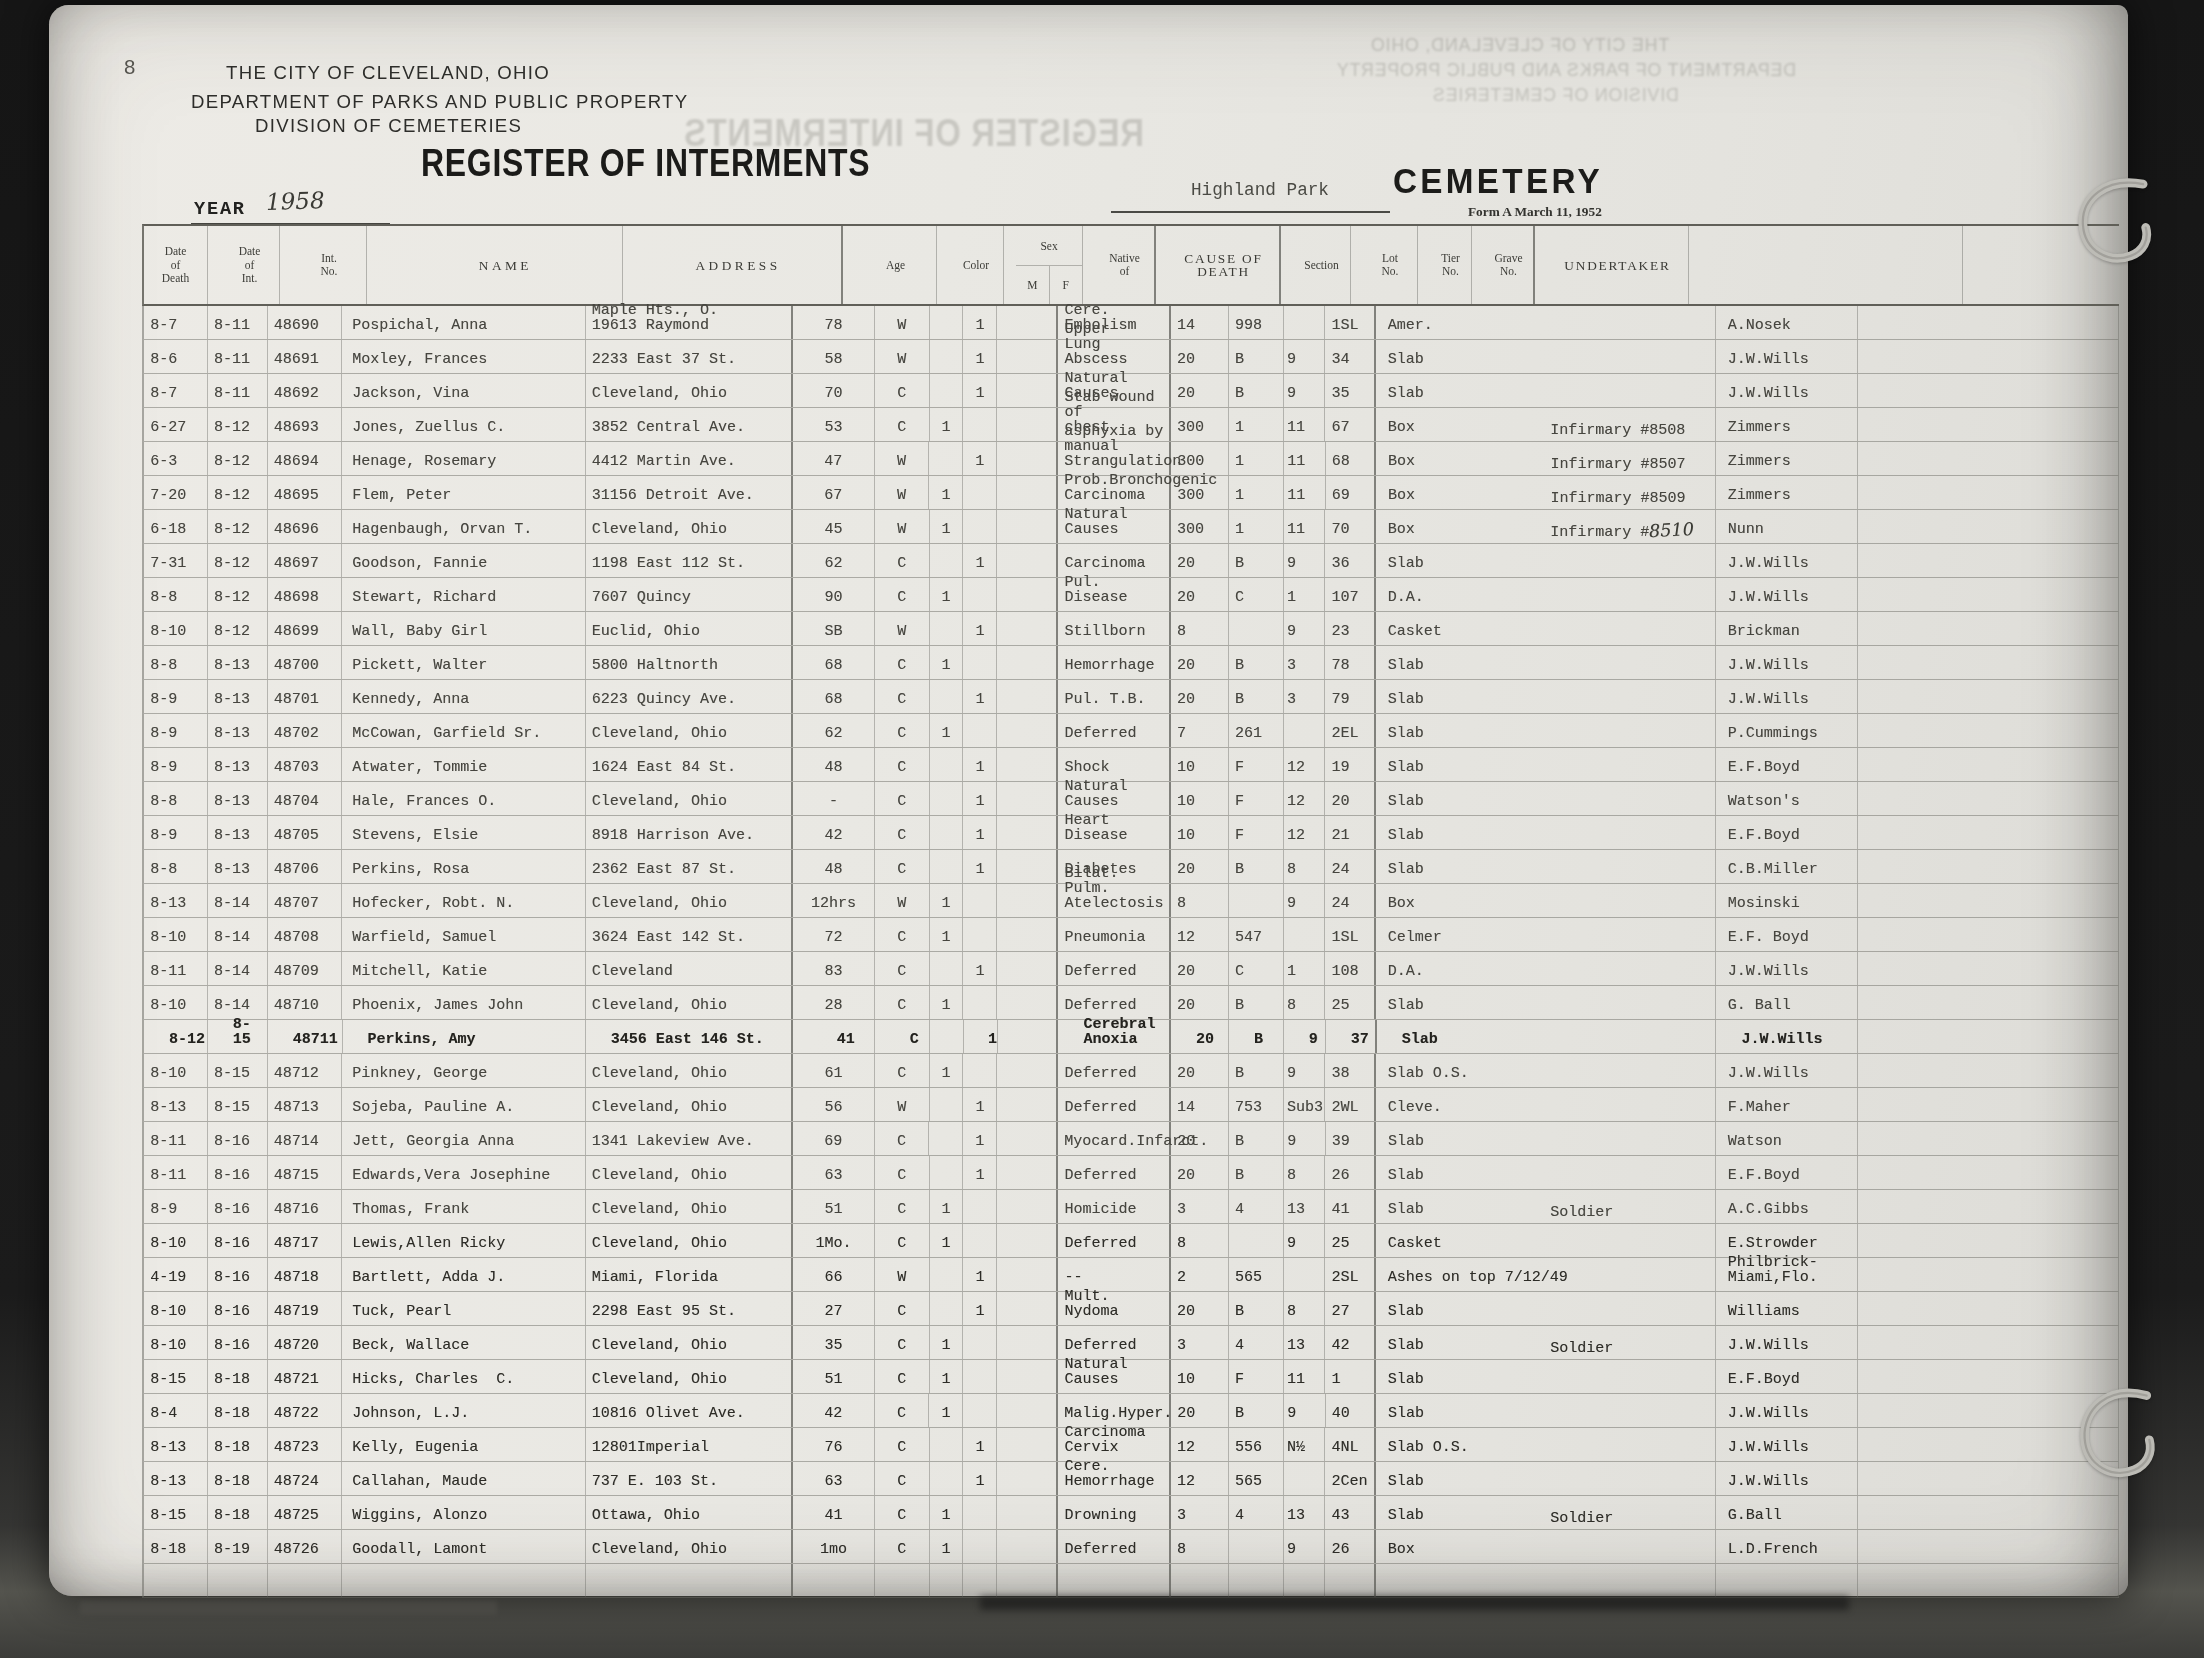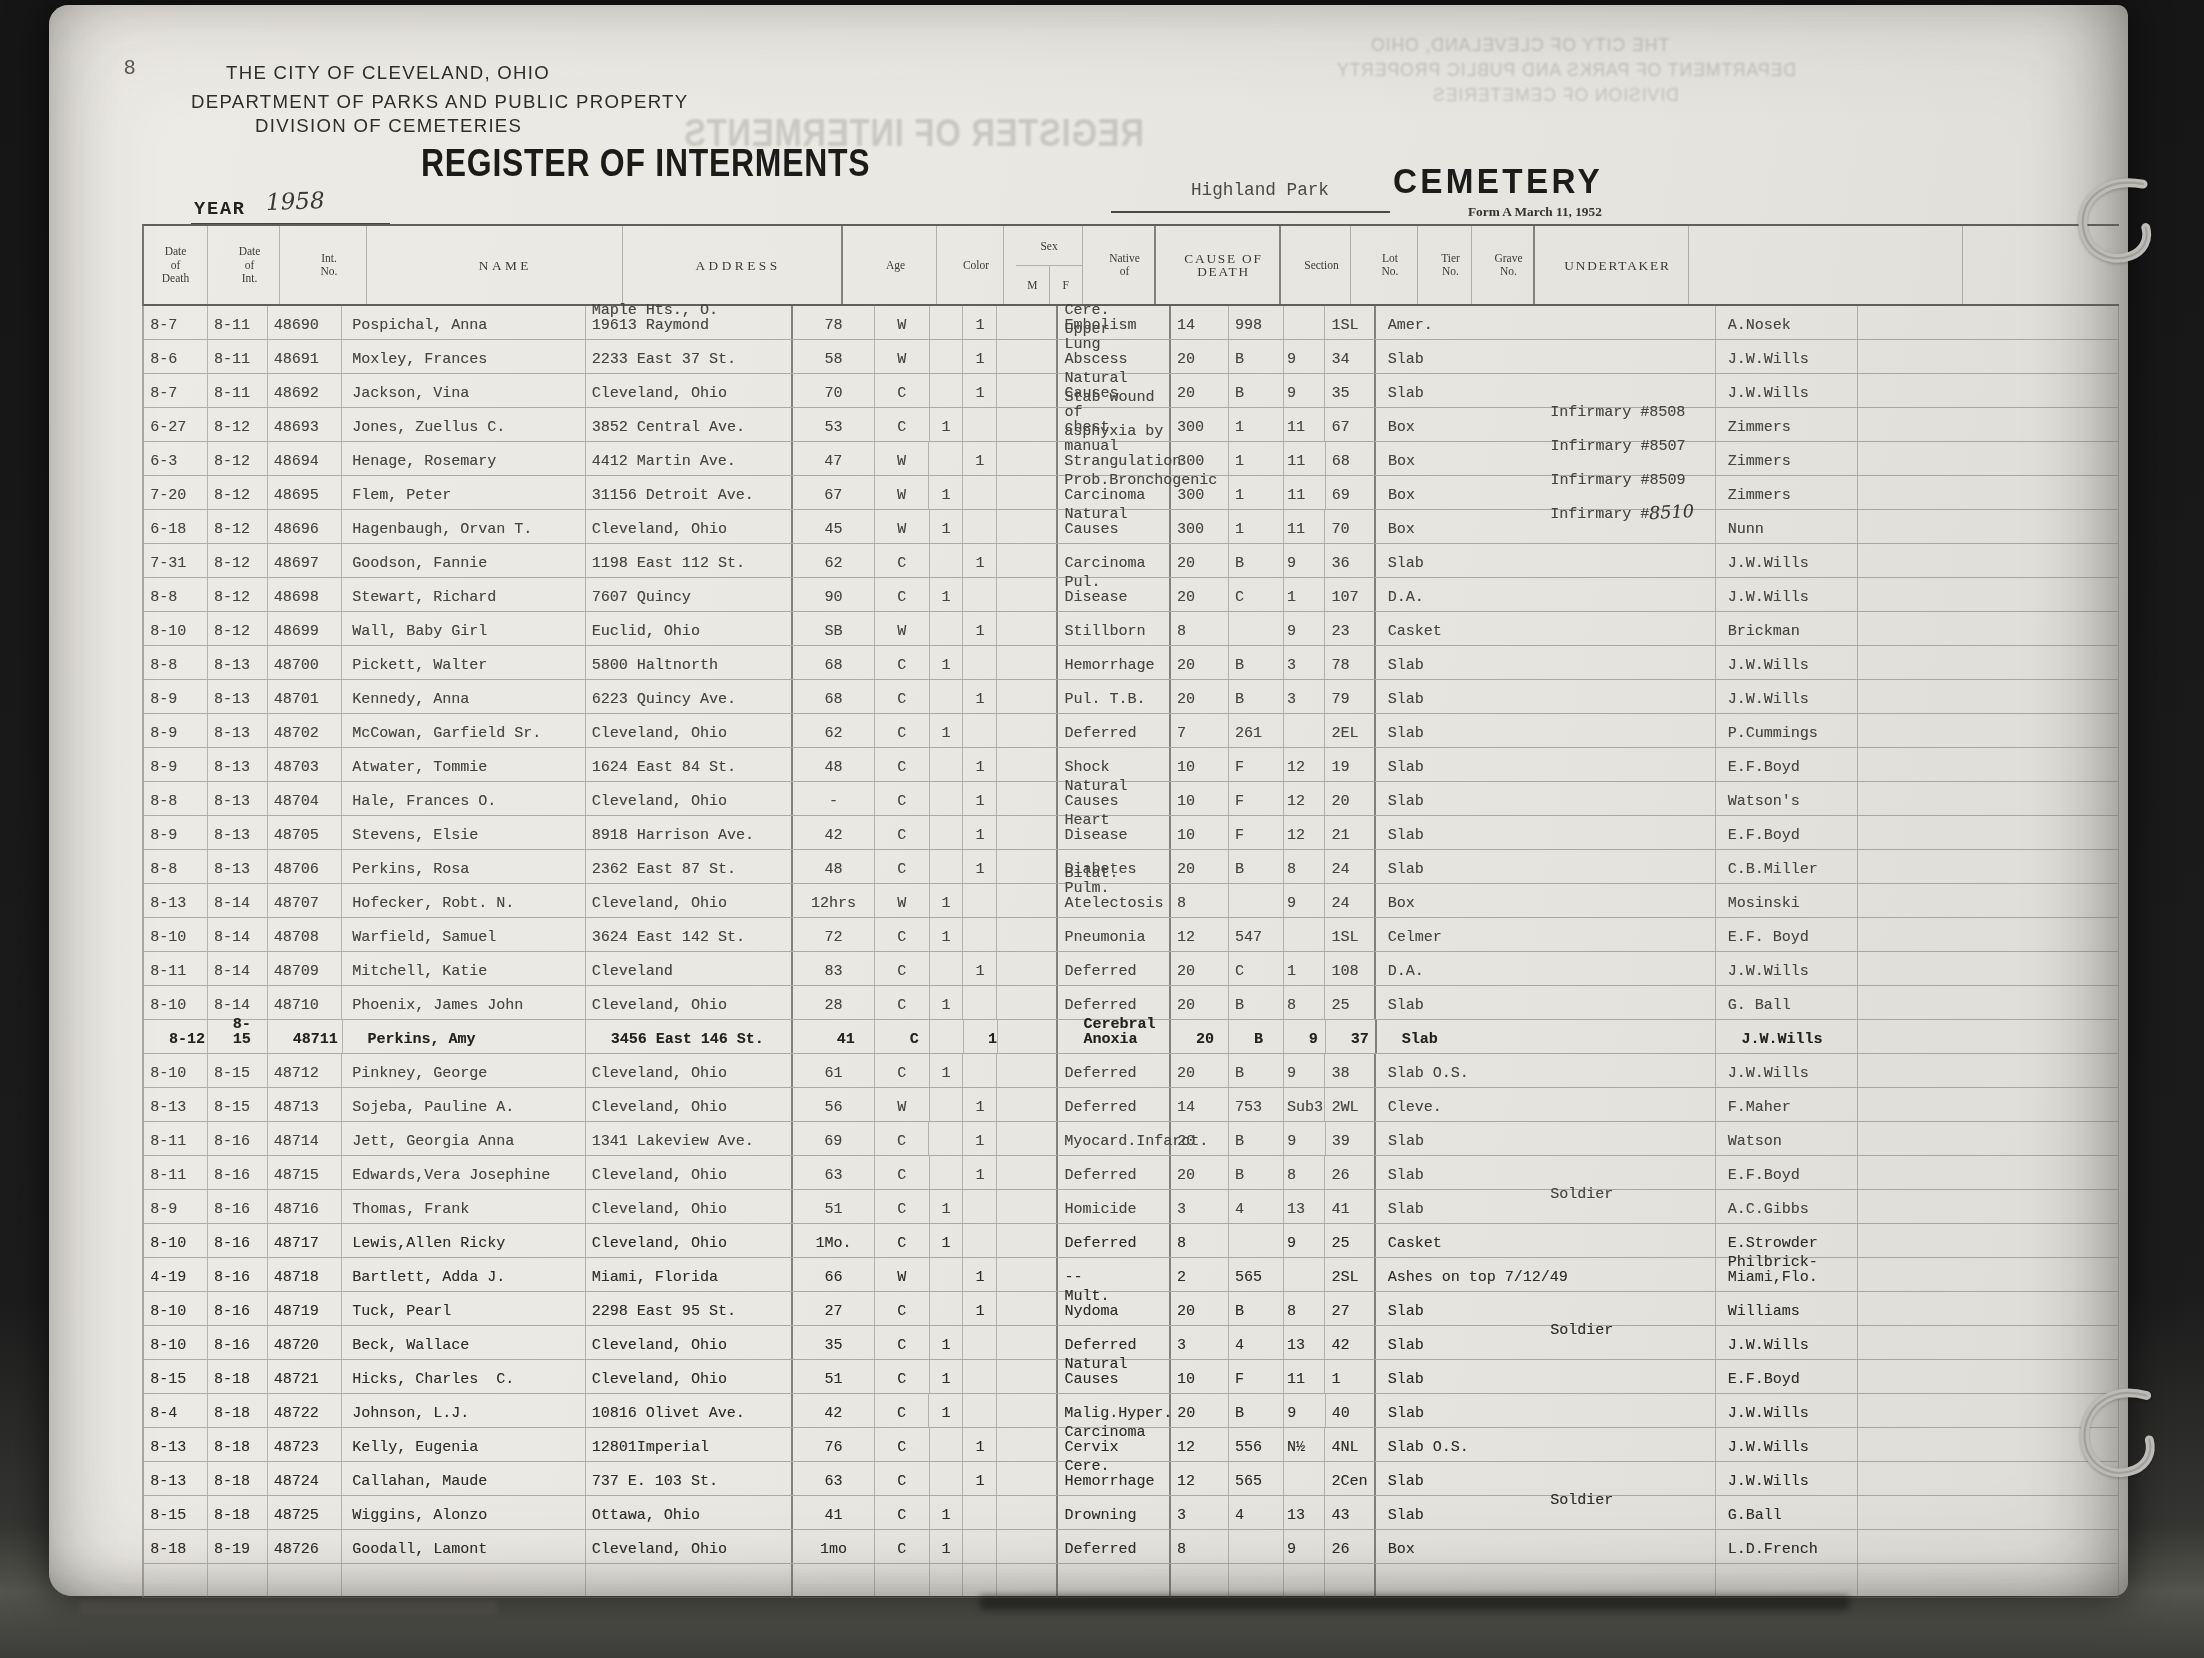--- a/index.html
+++ b/index.html
@@ -63,21 +63,21 @@
     font-family:"Liberation Mono",monospace;font-size:15px;line-height:15px;color:#46453f;
     white-space:pre-wrap;text-shadow:0.3px 0.3px 0 rgba(70,70,64,.35);}
   .w-bold .cell{font-weight:bold;color:#23221e;padding-left:25px;}
   .w-dark .cell{color:#2d2c27;}
   .ctr{justify-content:center;padding-left:0;}
   .c0{width:64px}.c1{width:60px}.c2{width:75px}.c3{width:244px;padding-left:9.8px}
   .c4{width:208px}.c5{width:82px}.c6{width:55px}.c7{width:34px}.c8{width:34px}
   .c9{width:61px}.c10{width:113px}.c11{width:58px}.c12{width:55px}.c13{width:42px;padding-left:3.5px}
   .c14{width:51px}.c15{width:341px;position:relative;padding-left:11.5px}
   .c16{width:142px;padding-left:11.5px}.c17{width:262px}
-  .rem2{position:absolute;left:174px;bottom:21px;white-space:nowrap;margin-top:32px;}
+  .rem2{position:absolute;left:174px;bottom:3px;white-space:nowrap;margin-top:32px;}
   .hand{font-family:"DejaVu Serif",serif;font-style:italic;font-size:17.7px;color:#3a3a34;
     display:inline-block;transform:rotate(-3deg);}
   
   .clip{position:absolute;filter:drop-shadow(0.9px 1.8px 1.8px rgba(0,0,0,.25));}
   .clip1{left:1995px;top:165px;}
   .clip2{left:2000px;top:1371px;}
   .smudge1{position:absolute;left:80px;top:1601px;width:417px;height:14px;background:#504f4a;
     opacity:.55;filter:blur(2.7px);}
   .smudge2{position:absolute;left:980px;top:1596px;width:869px;height:14px;background:#121212;
     opacity:.55;filter:blur(3.5px);}

